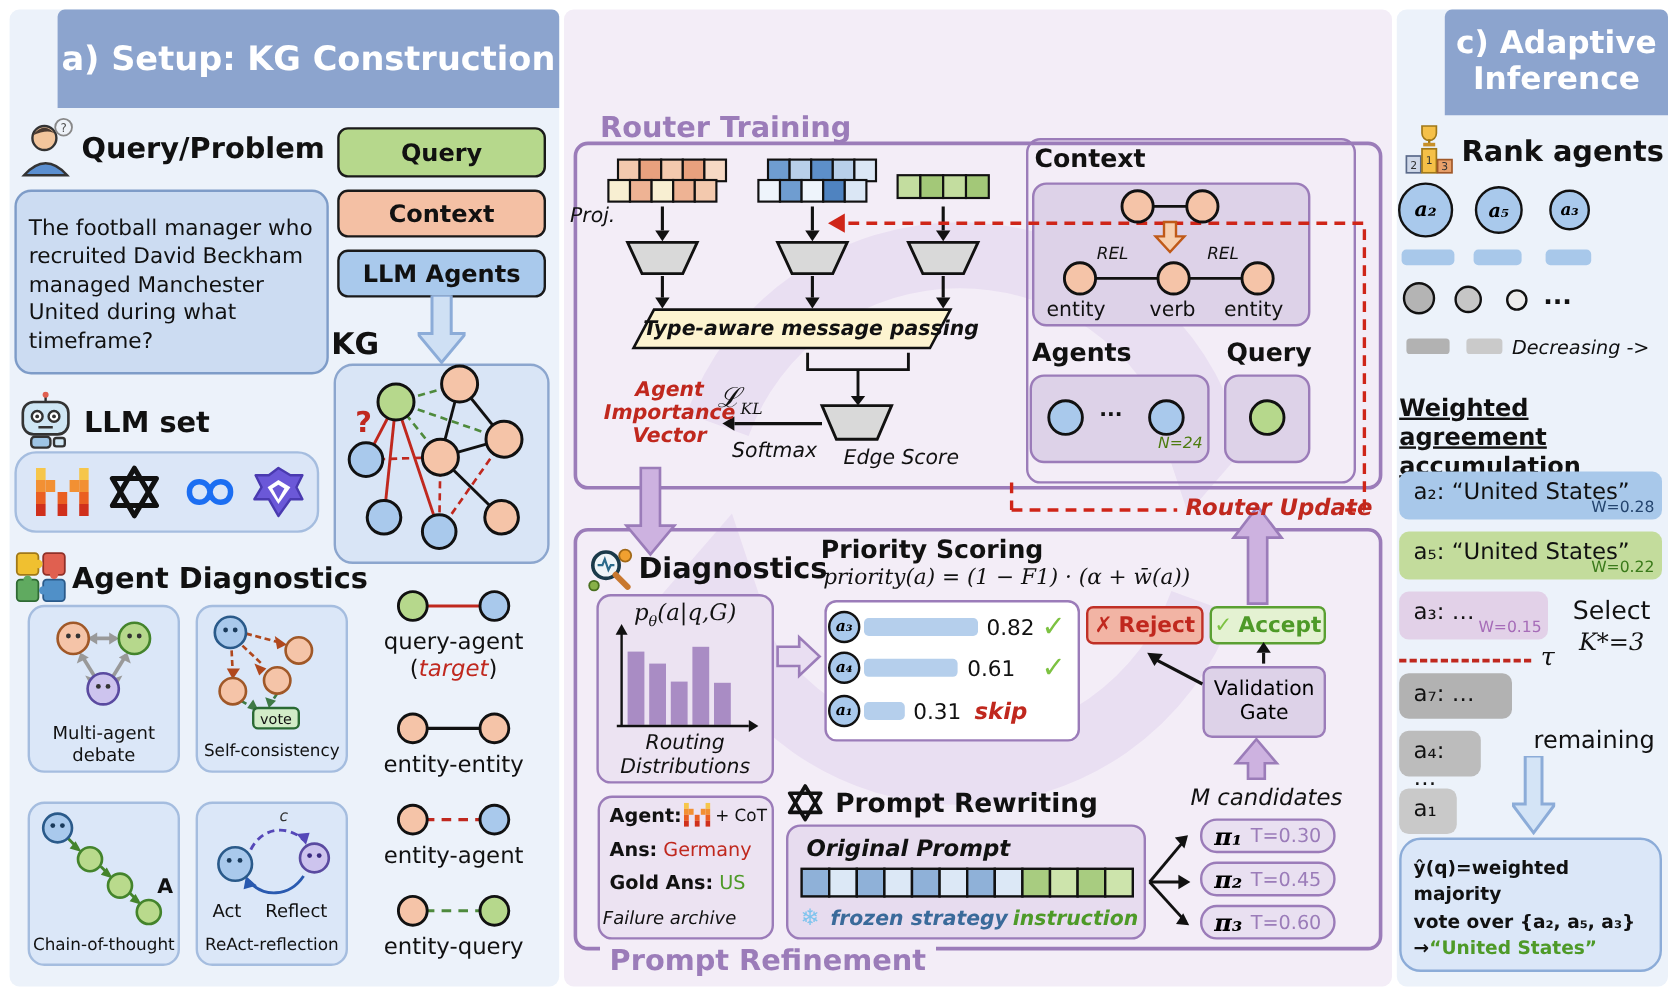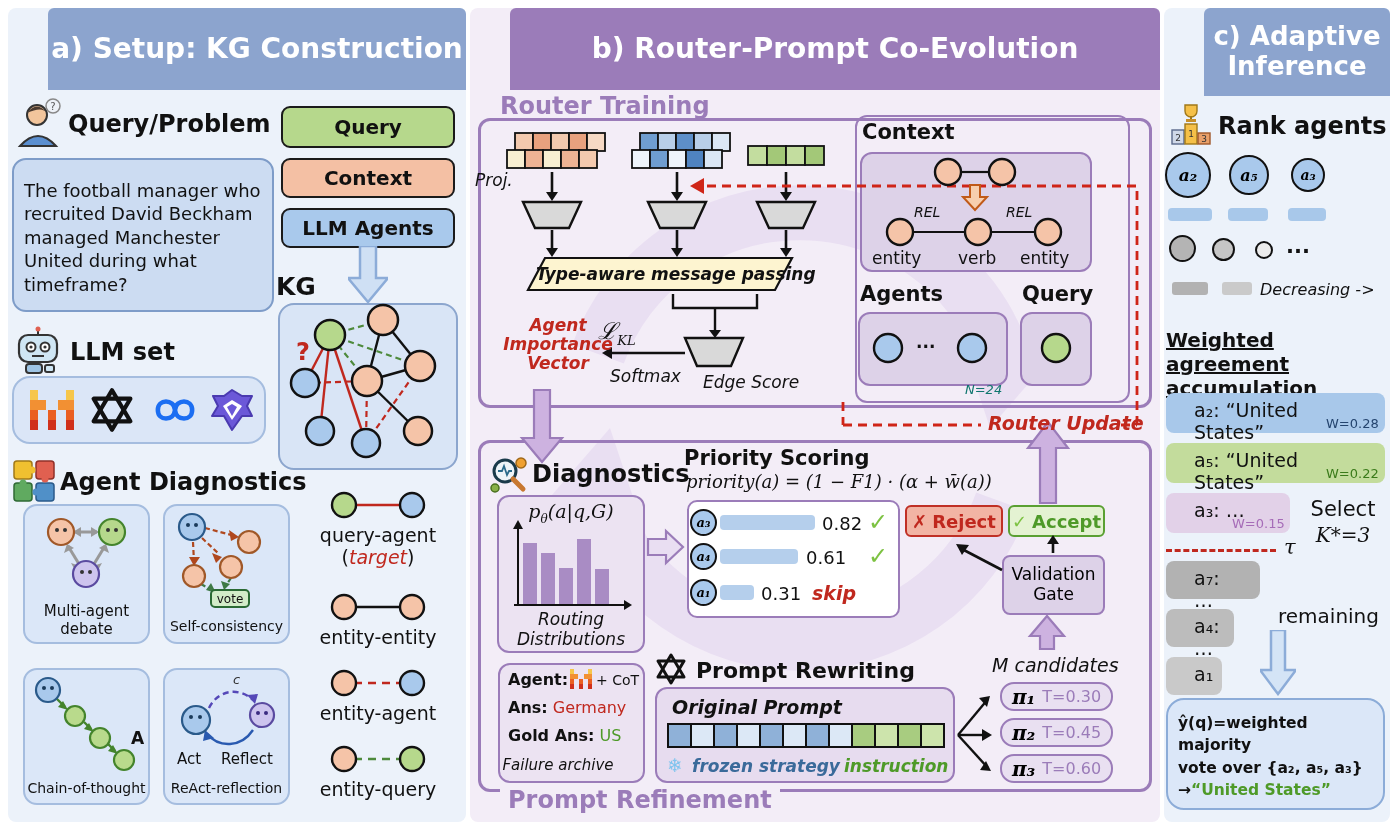--- a/index.html
+++ b/index.html
@@ -11,21 +11,21 @@
   .lbl { position:absolute; white-space:nowrap; color:#111; }
   .it { font-style:italic; }
   .b { font-weight:bold; }
   .math { font-family:"DejaVu Serif",serif; font-style:italic; }
   .ctr { text-align:center; }
   .box { position:absolute; }
   .circ { position:absolute; border-radius:50%; border:2.5px solid #111; display:flex; align-items:center; justify-content:center; }
   .btn { position:absolute; border:2.5px solid #1a1a1a; border-radius:9px; display:flex; align-items:center; justify-content:center; font-size:20px; font-weight:600; color:#111; }
   .sbox { position:absolute; background:#dbe7f8; border:2px solid #a5bddf; border-radius:14px; }
   .purple-box { position:absolute; border:2.5px solid #9b7cb9; border-radius:12px; }
-  .rowbox { position:absolute; border-radius:8px; color:#111; font-size:19px; padding:6px 28px; }
+  .rowbox { position:absolute; border-radius:8px; color:#111; font-size:19px; padding:6px 12px; }
   .w-tag { position:absolute; font-size:13px; }
   svg { display:block; }
   svg text { font-family:"DejaVu Sans",sans-serif; }
   .nopoint { pointer-events:none; }
 </style>
 </head>
 <body>
 
 <div class="root">
 
@@ -292,23 +292,20 @@
 
   <div class="panel" style="left:470px;top:8px;width:690px;height:814px;background:#f3edf7;">
 
     <svg class="abs nopoint" style="left:0;top:0;z-index:0;opacity:0.65;" width="690" height="814" viewBox="0 0 690 814">
       <path d="M128,346 A215,215 0 0 1 532,346" fill="none" stroke="#e5d8f0" stroke-width="55"></path>
       <polygon points="585,345 480,300 520,420" fill="#e5d8f0"></polygon>
       <path d="M532,494 A215,215 0 0 1 128,494" fill="none" stroke="#e5d8f0" stroke-width="55"></path>
       <polygon points="75,495 180,540 140,420" fill="#e5d8f0"></polygon>
     </svg>
 
-    <div class="hdr" style="height:82px;background:#9b7cb9;font-size:28px;z-index:3;">
-      <span>b) Router-Prompt Co-Evolution</span>
-    </div>
 
     <div class="purple-box" style="left:8px;top:110px;width:674px;height:290px;border-width:3px;z-index:1;"></div>
     <div class="purple-box" style="left:385px;top:107px;width:275px;height:288px;z-index:1;"></div>
     <div class="purple-box" style="left:390px;top:144px;width:232px;height:120px;background:#ddd2e8;z-index:1;"></div>
     <div class="purple-box" style="left:388px;top:304px;width:150px;height:74px;background:#ddd2e8;z-index:1;"></div>
     <div class="purple-box" style="left:550px;top:304px;width:72px;height:74px;background:#ddd2e8;z-index:1;"></div>
     <div class="purple-box" style="left:8px;top:432px;width:674px;height:352px;border-width:3px;z-index:1;"></div>
     <div class="purple-box" style="left:27px;top:487px;width:148px;height:158px;background:#ece3f2;z-index:1;"></div>
     <div class="purple-box" style="left:217px;top:492px;width:213px;height:118px;background:#ffffff;border-radius:10px;z-index:1;"></div>
     <div class="box" style="left:435px;top:497px;width:98px;height:32px;background:#f2b4a4;border:2.5px solid #c03026;border-radius:6px;display:flex;align-items:center;justify-content:center;gap:5px;z-index:4;">
@@ -513,21 +510,21 @@
     <div class="lbl it" style="left:233px;top:364px;font-size:17px;z-index:10;">Edge Score</div>
 
     <div class="lbl b" style="left:392px;top:112px;font-size:21px;z-index:10;">Context</div>
     <div class="lbl it" style="left:444px;top:196px;font-size:14px;z-index:10;">REL</div>
     <div class="lbl it" style="left:536px;top:196px;font-size:14px;z-index:10;">REL</div>
     <div class="lbl" style="left:402px;top:240px;font-size:17px;z-index:10;">entity</div>
     <div class="lbl" style="left:488px;top:240px;font-size:17px;z-index:10;">verb</div>
     <div class="lbl" style="left:550px;top:240px;font-size:17px;z-index:10;">entity</div>
     <div class="lbl b" style="left:390px;top:274px;font-size:21px;z-index:10;">Agents</div>
     <div class="lbl b" style="left:446px;top:324px;font-size:17px;z-index:10;">...</div>
-    <div class="lbl it" style="left:495px;top:354px;font-size:13px;color:#0f766e;z-index:10;margin-top:20px;">N=24</div>
+    <div class="lbl it" style="left:495px;top:354px;font-size:13px;color:#4d7c0f;z-index:10;">N=24</div>
     <div class="lbl b" style="left:552px;top:274px;font-size:21px;z-index:10;">Query</div>
 
     <div class="lbl it b" style="left:518px;top:404px;font-size:19px;color:#c0281e;z-index:10;">Router Update</div>
 
     <svg class="abs" style="left:18px;top:447px;z-index:10;" width="42" height="42" viewBox="0 0 42 42">
       <circle cx="17" cy="16" r="11" fill="#eef4f8" stroke="#1a3a4a" stroke-width="3"></circle>
       <polyline points="10,16 14,16 16,11 19,20 21,16 24,16" fill="none" stroke="#2a6a8a" stroke-width="1.8"></polyline>
       <line x1="25" y1="24" x2="35" y2="34" stroke="#c87830" stroke-width="5" stroke-linecap="round"></line>
       <circle cx="33" cy="8" r="5" fill="#f0a030" stroke="#a06818" stroke-width="1.5"></circle>
       <circle cx="7" cy="33" r="4" fill="#88b048" stroke="#4a7020" stroke-width="1.5"></circle>

